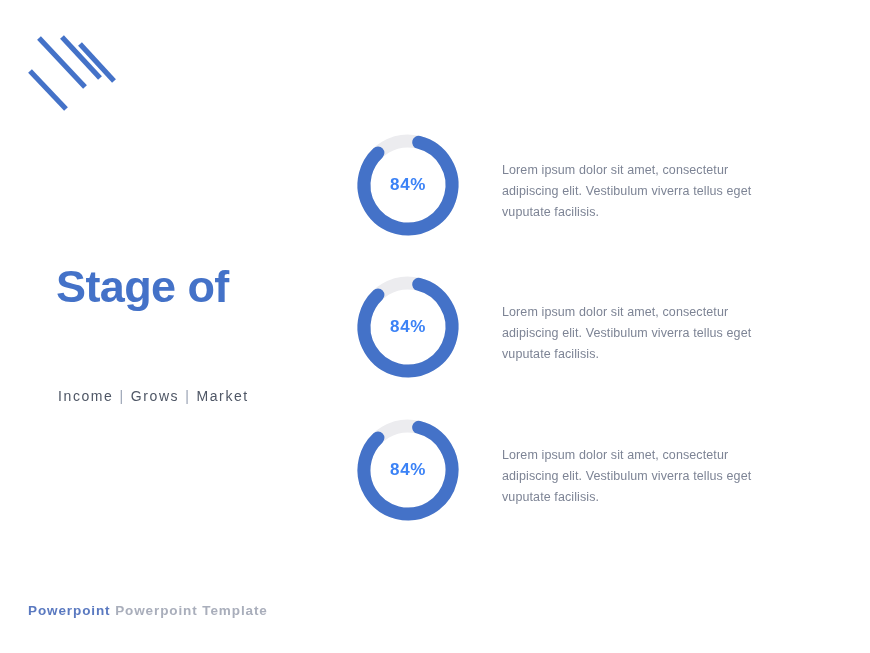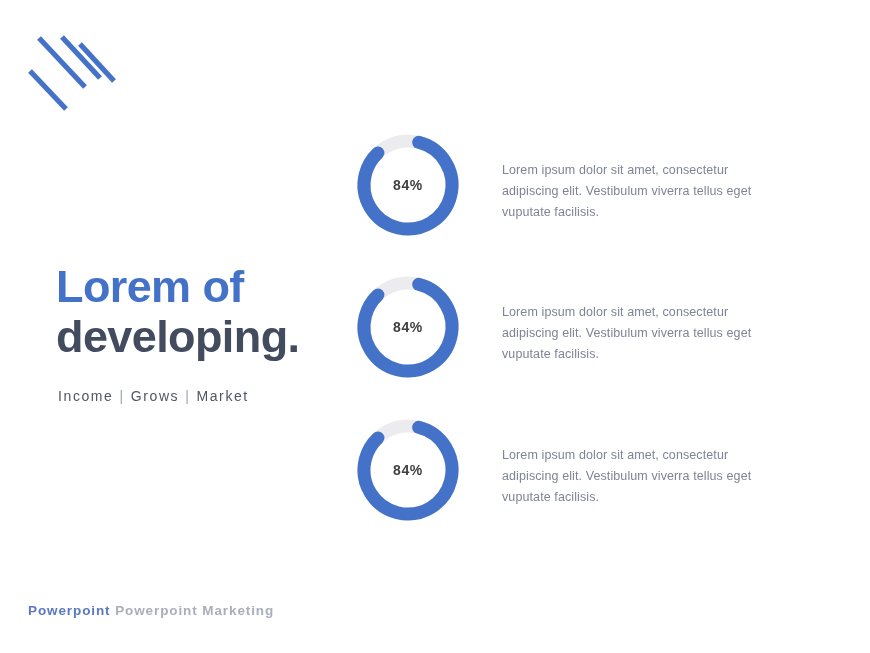--- a/index.html
+++ b/index.html
@@ -86,24 +86,24 @@
     transform: rotate(-76deg);
   }
   .donut .value {
     position: absolute;
     left: 0; top: 0;
     width: 112px;
     height: 112px;
     display: flex;
     align-items: center;
     justify-content: center;
-    font-size: 14px;
+    font-size: 17px;
     font-weight: 700;
     letter-spacing: 0.6px;
-    color: #404040;
+    color: #3b82f6;
   }
 
   .row-desc {
     margin-left: 38px;
     width: 268px;
     font-size: 12.5px;
     line-height: 21px;
     color: #7d8495;
     letter-spacing: 0.1px;
     margin-top: 13px;
@@ -132,22 +132,21 @@
       <g stroke="#4472c8" stroke-width="5.2" stroke-linecap="butt">
         <line x1="2" y1="41" x2="38" y2="79"></line>
         <line x1="11" y1="8" x2="57" y2="57"></line>
         <line x1="34" y1="7" x2="72" y2="48"></line>
         <line x1="52" y1="14" x2="86" y2="51"></line>
       </g>
     </svg>
   </div>
 
   <div id="headline">
-    <div class="title-line accent">Lorem of</div>
-    <div class="title-line dark">developing.</div>
+    <div class="title-line accent">Stage of</div>
   </div>
 
   <div id="subtitle">
     <span>Income</span><span class="sep">|</span><span>Grows</span><span class="sep">|</span><span>Market</span>
   </div>
 
   <div class="row" id="row-0">
     <div class="donut">
       <svg viewBox="0 0 112 112" aria-hidden="true">
         <circle class="track" cx="56" cy="56" r="44" fill="none" stroke="#ececef" stroke-width="13"></circle>
@@ -174,16 +173,16 @@
       <svg viewBox="0 0 112 112" aria-hidden="true">
         <circle class="track" cx="56" cy="56" r="44" fill="none" stroke="#ececef" stroke-width="13"></circle>
         <circle class="arc" cx="56" cy="56" r="44" fill="none" stroke="#4472c8" stroke-width="13" stroke-linecap="round" stroke-dasharray="232.22652895335747 44.23362456254429"></circle>
       </svg>
       <div class="value">84%</div>
     </div>
     <div class="row-desc">Lorem ipsum dolor sit amet, consectetur adipiscing elit. Vestibulum viverra tellus eget vuputate facilisis.</div>
   </div>
 
   <div id="footer">
-    <span class="brand">Powerpoint</span><span class="rest"> Powerpoint Marketing</span>
+    <span class="brand">Powerpoint</span><span class="rest"> Powerpoint Template</span>
   </div>
 
 </div>
 
 </body></html>

